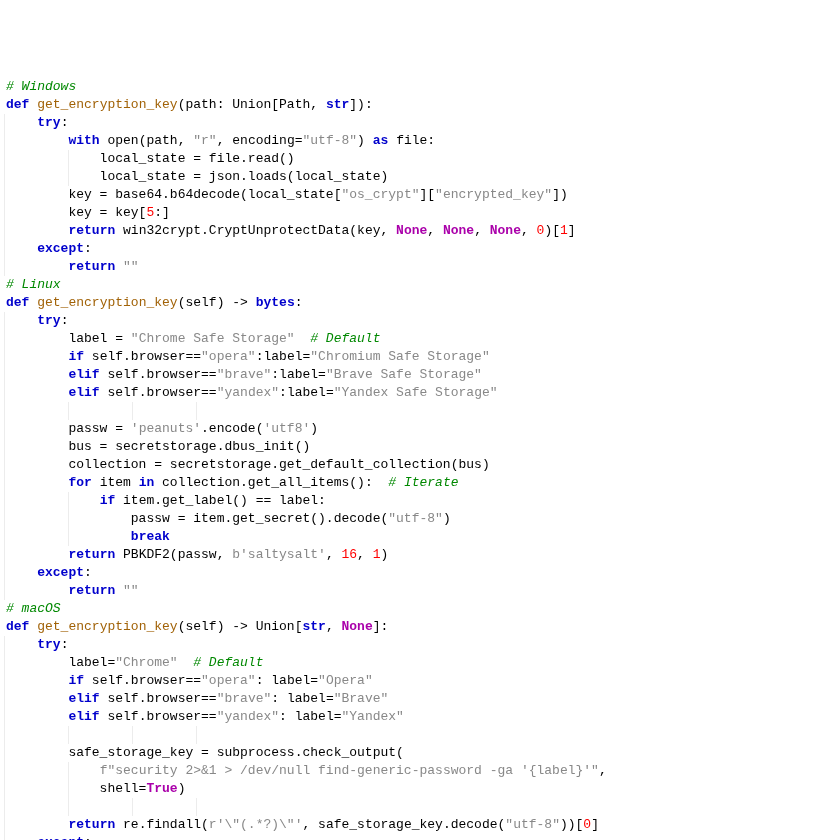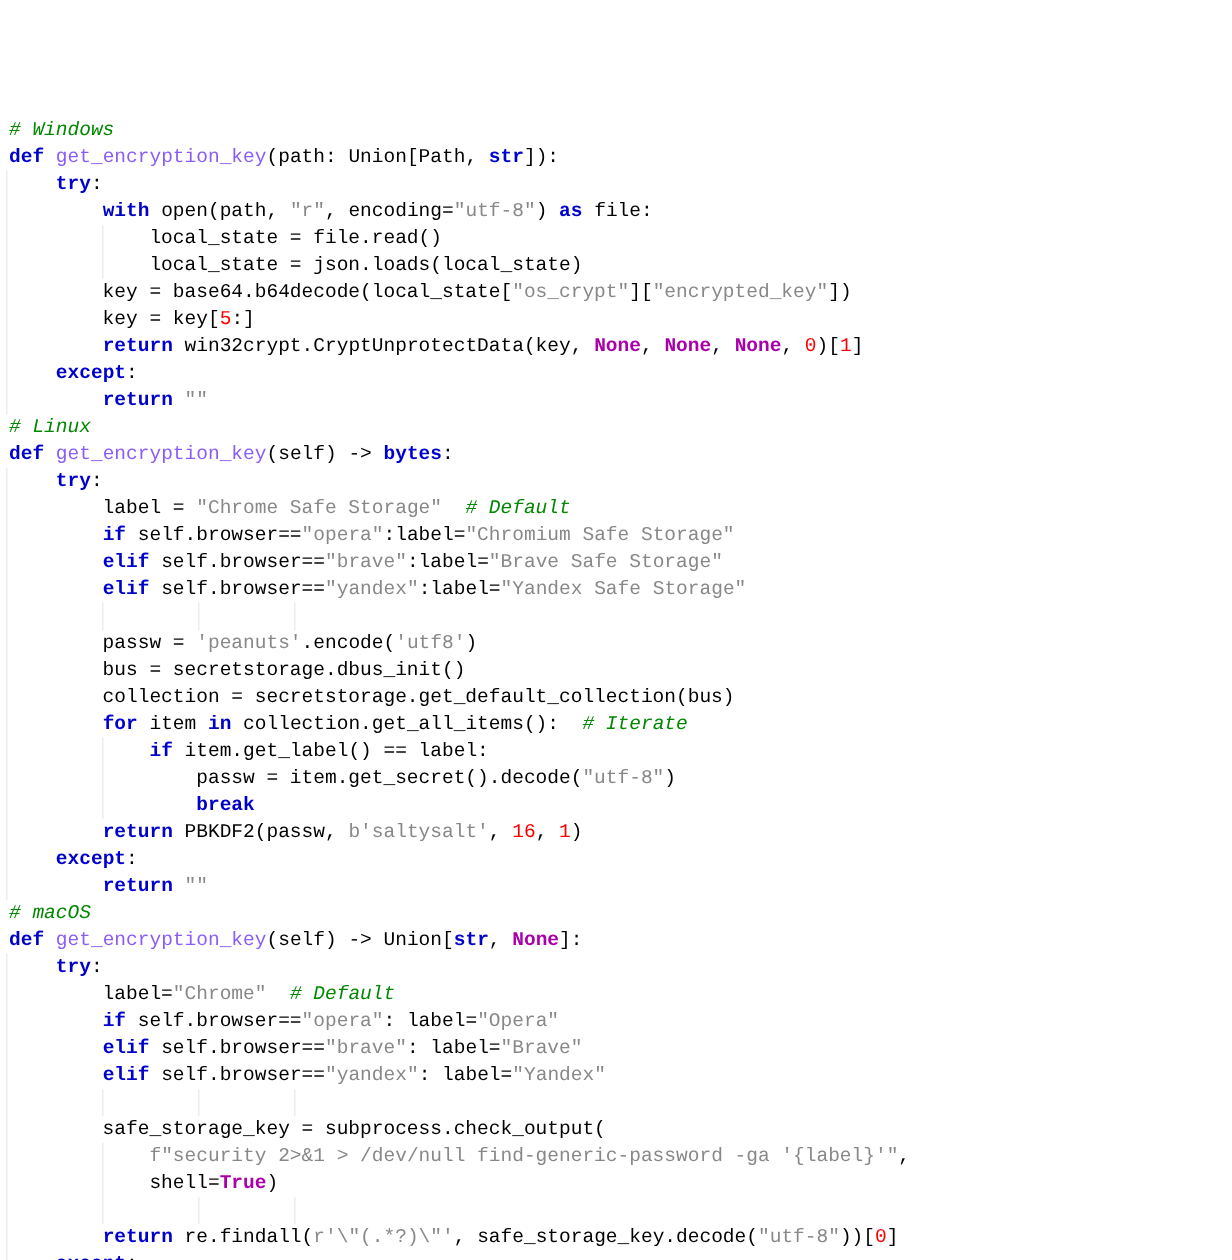--- a/index.html
+++ b/index.html
@@ -26,21 +26,21 @@
     position: absolute;
     top: 0;
     bottom: 0;
     width: 1px;
     background: #ececec;
   }
   .code {
     white-space: pre;
   }
   .kw    { color: #0000cc; font-weight: bold; }   
-  .fn    { color: #8b5cf6; }                       
+  .fn    { color: #a16207; }                       
   .id    { color: #000000; }                       
   .str   { color: #888888; }                       
   .num   { color: #ff0000; }                       
   .cmt   { color: #008800; font-style: italic; }   
   .const { color: #aa00aa; font-weight: bold; }    
 </style>
 </head>
 <body>
 
 

